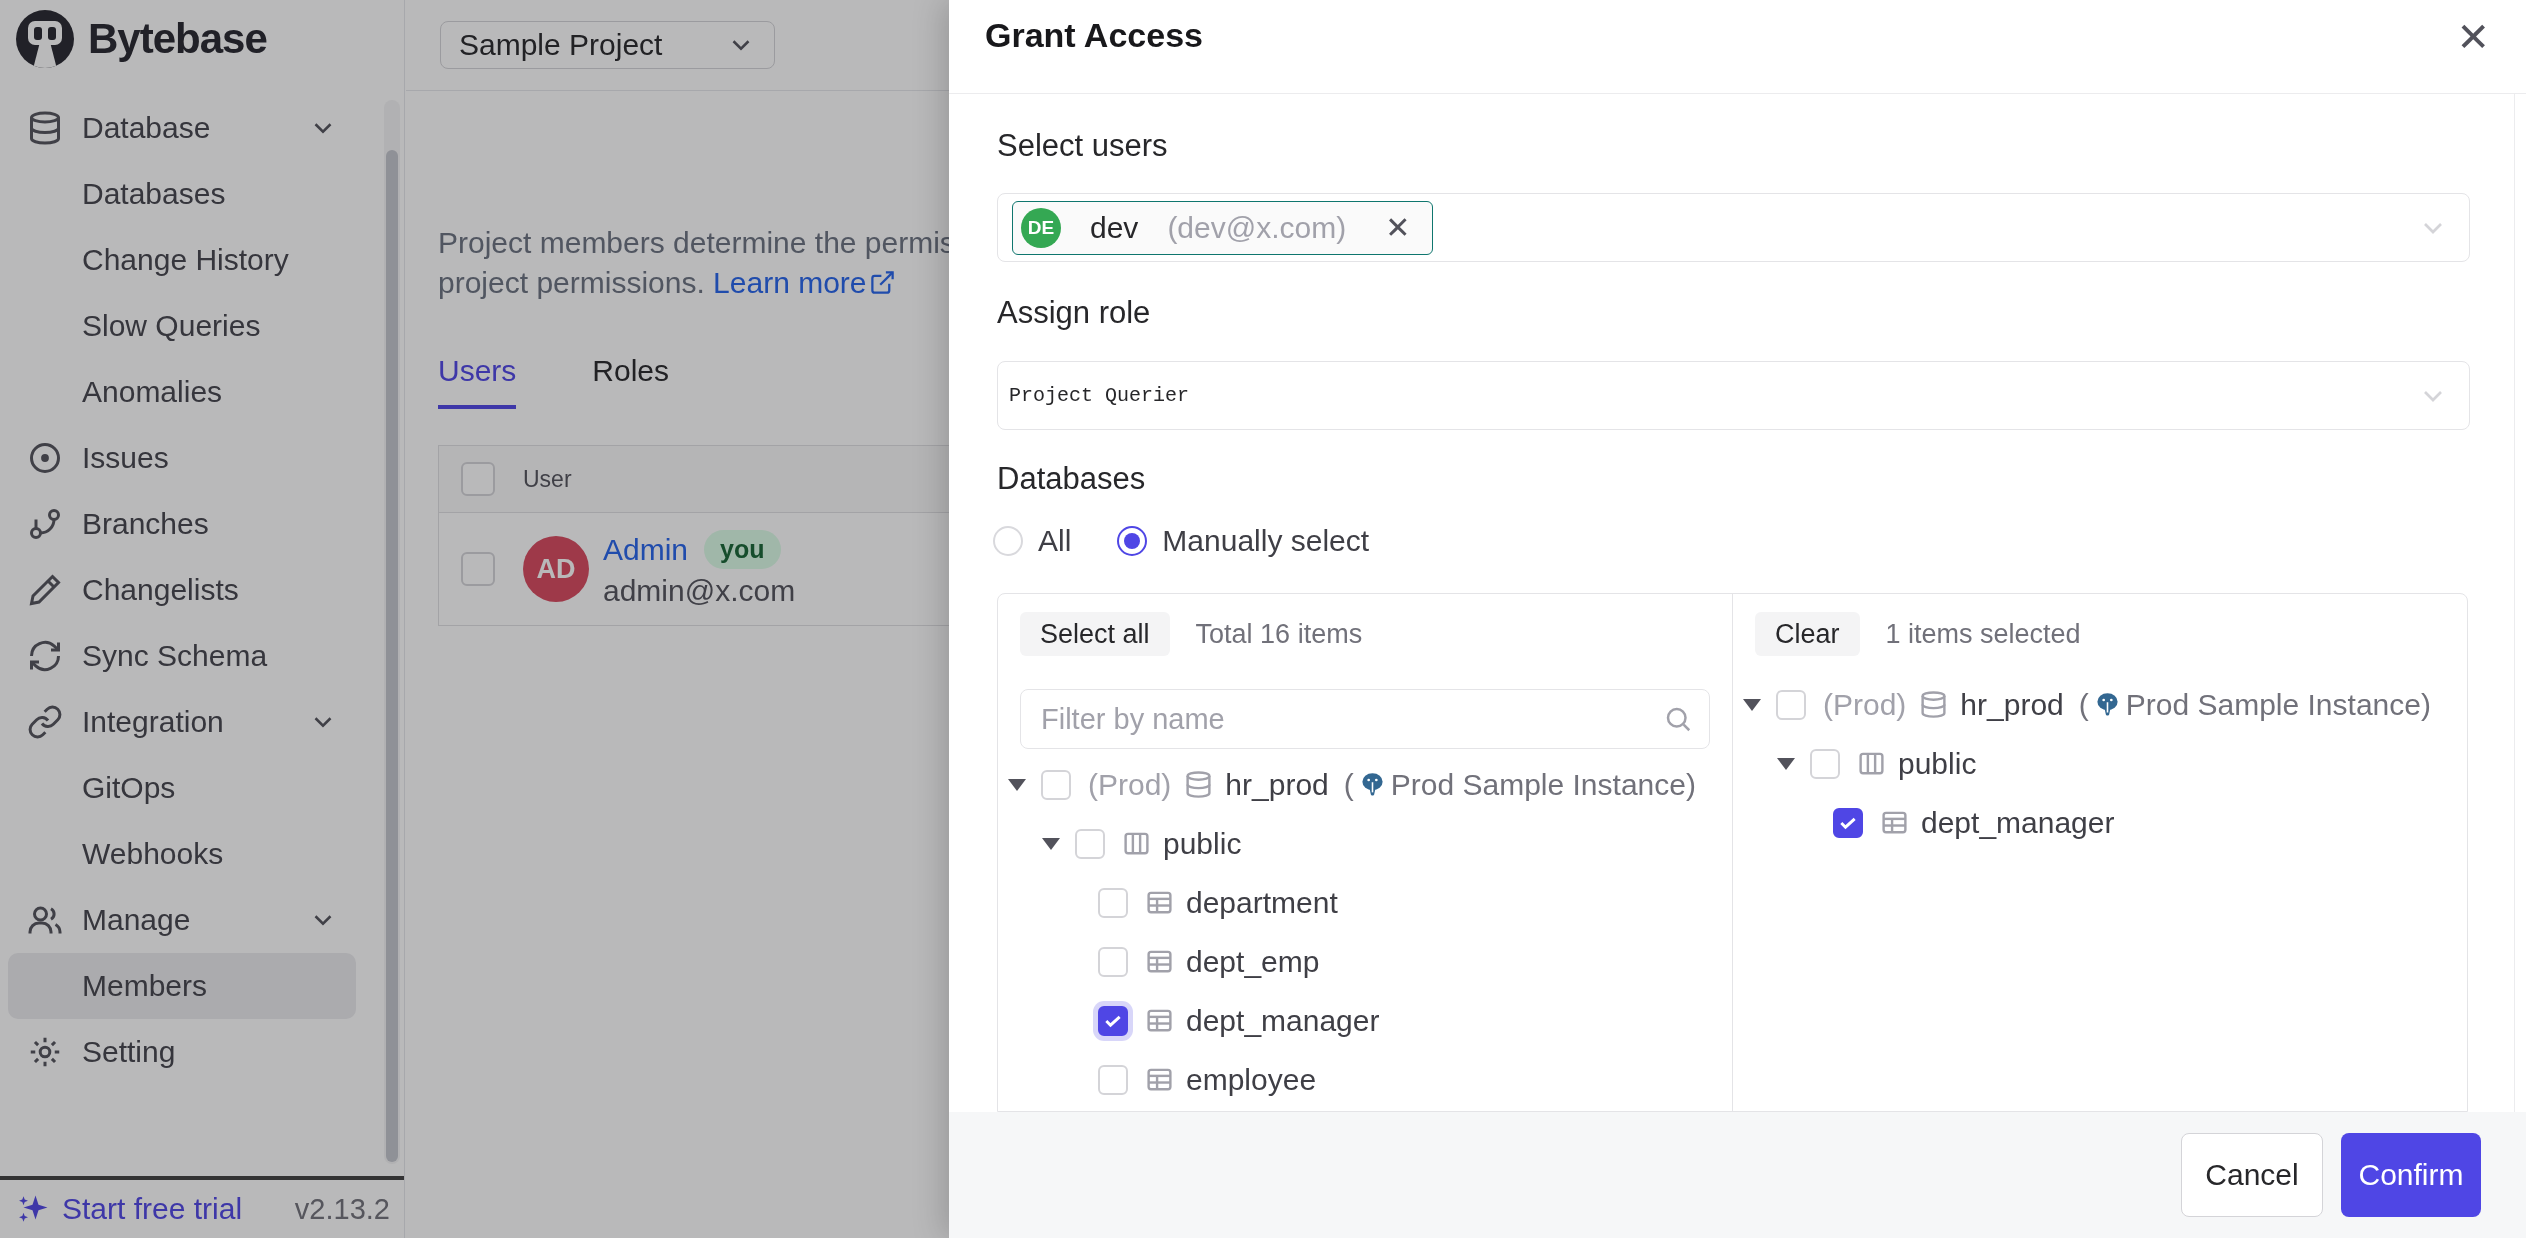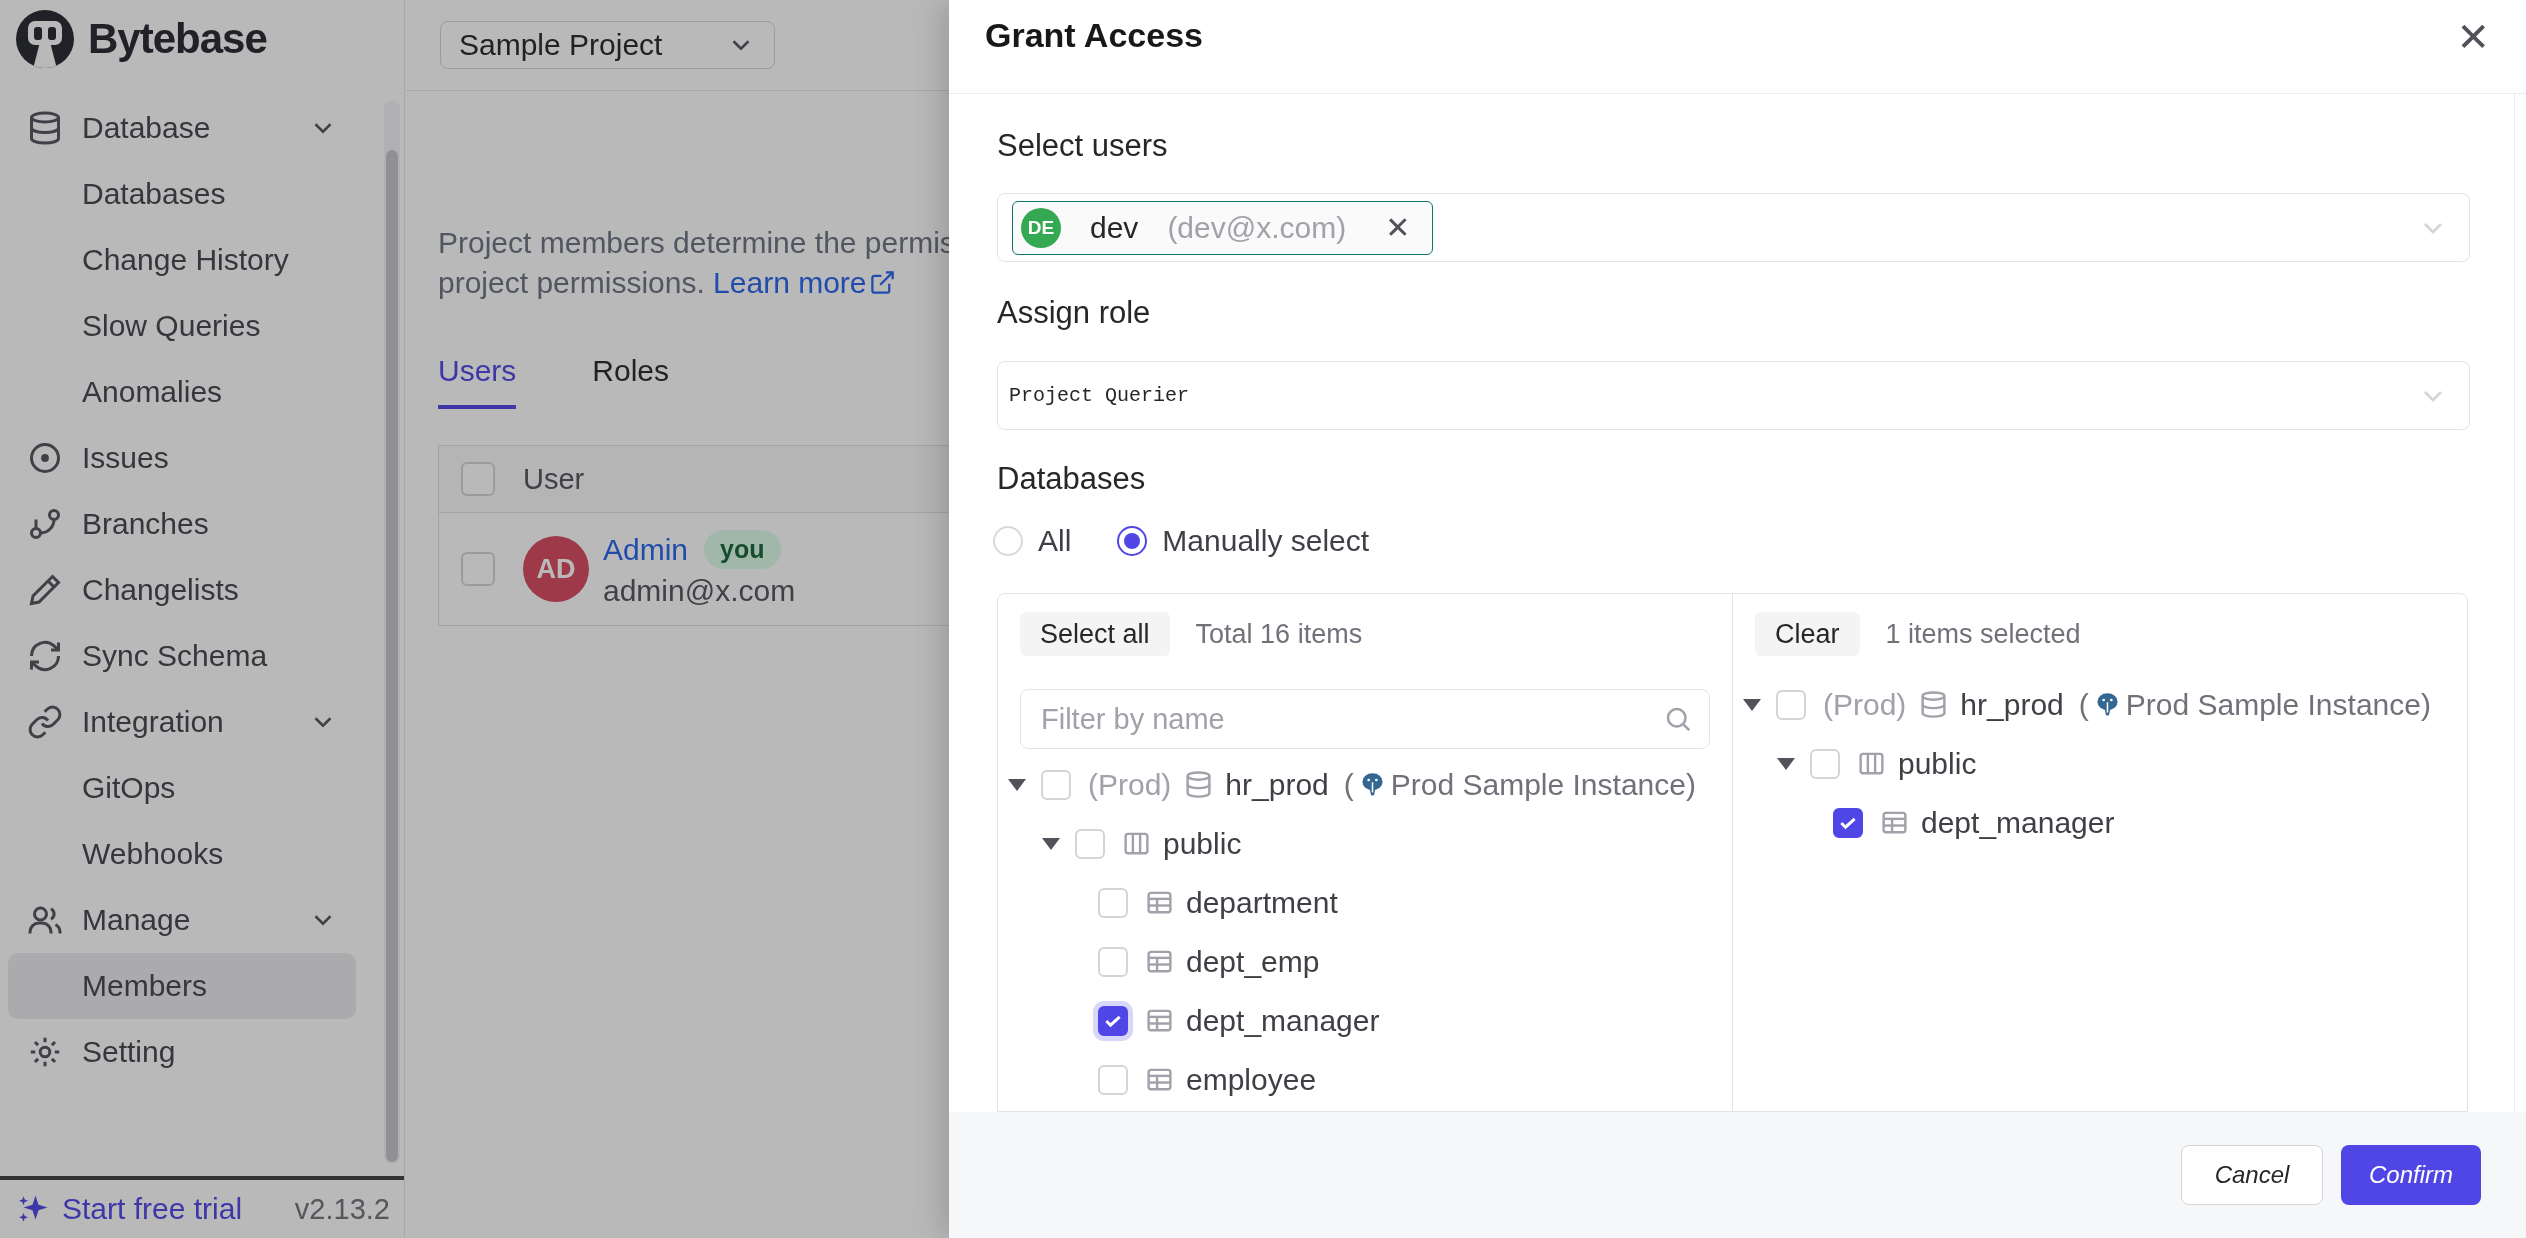--- a/index.html
+++ b/index.html
@@ -36,21 +36,21 @@
   .project-btn .pchev{margin-left:auto;color:#52525b;}
   .content{padding:132px 0 0 32px;}
   .desc{font-size:30px;color:#6b7280;line-height:40px;width:980px;}
   .desc .lnk{color:#2563eb;text-decoration:none;cursor:pointer;}
   .ext-icon{display:inline-block;vertical-align:-3px;color:#2563eb;margin-left:2px;}
   .ext-icon svg{width:27px;height:27px;display:inline;}
   .tabs{display:flex;gap:76px;margin-top:48px;font-size:30px;}
   .tab{padding-bottom:17px;color:#27272a;cursor:pointer;border-bottom:4px solid transparent;}
   .tab.active{color:#4f46e5;border-bottom-color:#4f46e5;}
   .member-table{margin-top:36px;width:562px;border:1px solid #e0e0e3;box-sizing:border-box;}
-  .mt-head{height:66px;background:#fafafa;border-bottom:1px solid #e0e0e3;display:flex;align-items:center;font-size:29px;color:#52525b;}
+  .mt-head{height:66px;background:#fafafa;border-bottom:1px solid #e0e0e3;display:flex;align-items:center;font-size:23px;color:#52525b;}
   .mt-row{height:112px;display:flex;align-items:center;}
   .cbx{width:34px;height:34px;border:2px solid #d4d4d8;border-radius:6px;background:#fff;box-sizing:border-box;flex:none;cursor:pointer;}
   .mt-cb{margin-left:22px;margin-right:28px;}
   .avatar{width:66px;height:66px;border-radius:50%;background:#d8485d;color:#fff;font-size:27px;font-weight:700;display:flex;align-items:center;justify-content:center;flex:none;}
   .mt-id{margin-left:14px;}
   .mt-name-row{display:flex;align-items:center;gap:16px;}
   .mt-name{font-size:30px;color:#2563eb;cursor:pointer;}
   .badge{background:#dcfce7;color:#166534;font-size:25px;font-weight:600;padding:5px 16px;border-radius:999px;}
   .mt-email{font-size:30px;color:#52525b;margin-top:5px;}
 
@@ -100,21 +100,21 @@
   .tcb.checked{background:#4f46e5;border-color:#4f46e5;}
   .tcb.checked svg{display:block;}
   .tcb.ring{box-shadow:0 0 0 5px rgba(79,70,229,0.22);}
   .env{color:#a1a1aa;margin-right:13px;}
   .node-ic{color:#a1a1aa;margin-right:12px;}
   .node-ic svg{width:29px;height:29px;}
   .tname{color:#3f3f46;margin-right:15px;}
   .inst{color:#71717a;display:inline-flex;align-items:center;}
   .pg-ic{margin:0 5px;}
   .modal-footer{position:absolute;left:0;right:0;bottom:0;height:126px;background:#f6f7f8;display:flex;align-items:center;justify-content:flex-end;gap:18px;padding-right:45px;box-sizing:border-box;}
-  .btn{height:60px;border-radius:8px;font-size:24px;font-family:inherit;cursor:pointer;display:flex;align-items:center;justify-content:center;font-style:italic;}
+  .btn{height:84px;border-radius:8px;font-size:30px;font-family:inherit;cursor:pointer;display:flex;align-items:center;justify-content:center;}
   .btn-cancel{width:142px;background:#fff;border:1px solid #d4d4d8;color:#27272a;}
   .btn-confirm{width:140px;background:#4f46e5;border:none;color:#fff;}
 </style>
 </head>
 <body>
 
 <aside class="sidebar">
   <div class="logo">
     <div class="logo-mark">
       <div class="lm-eyes">

